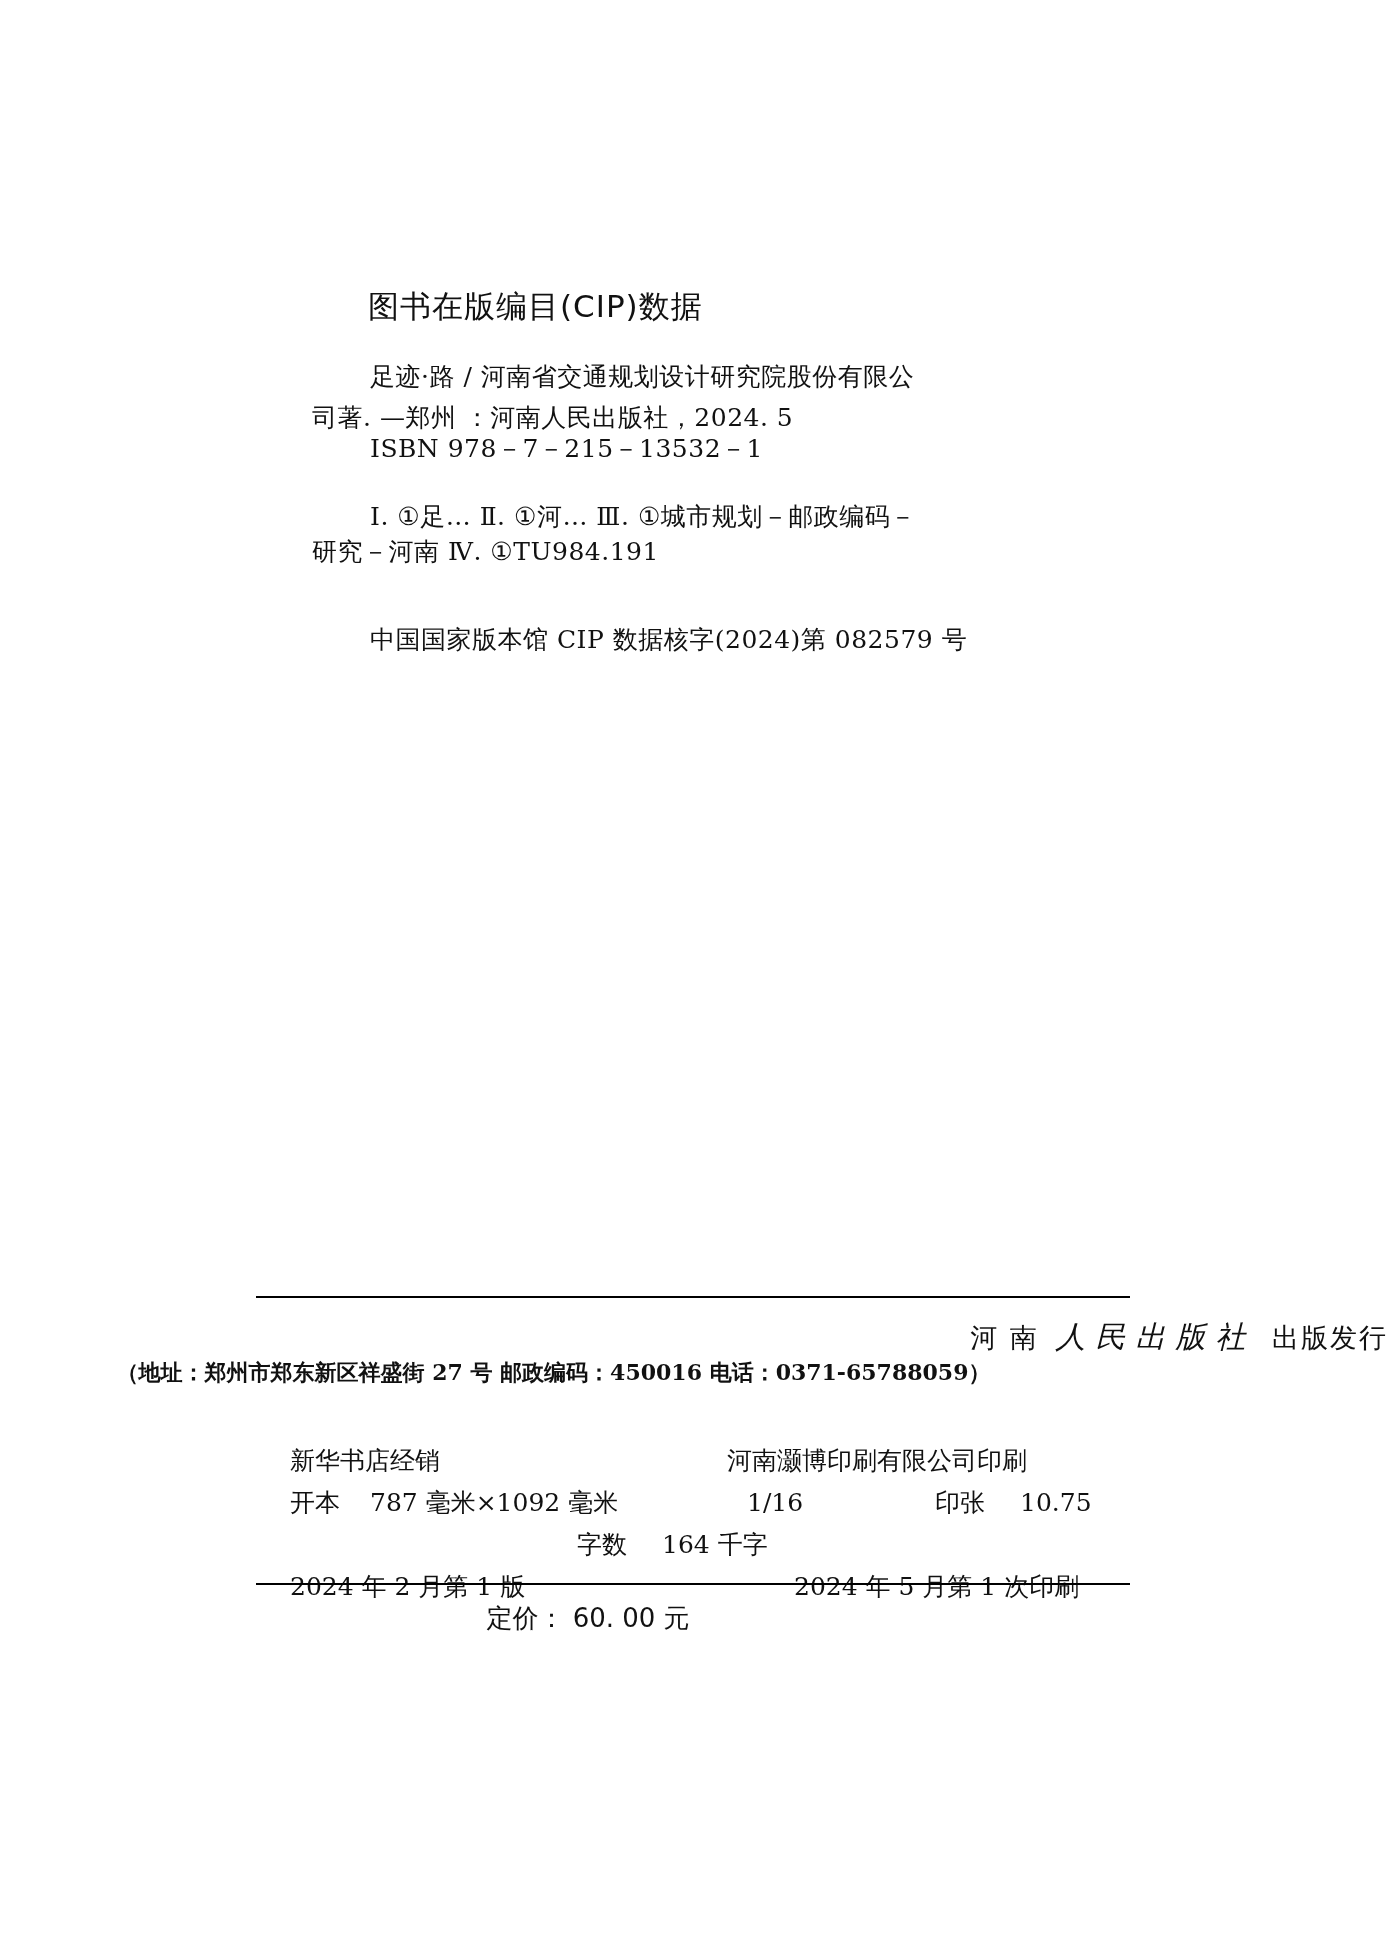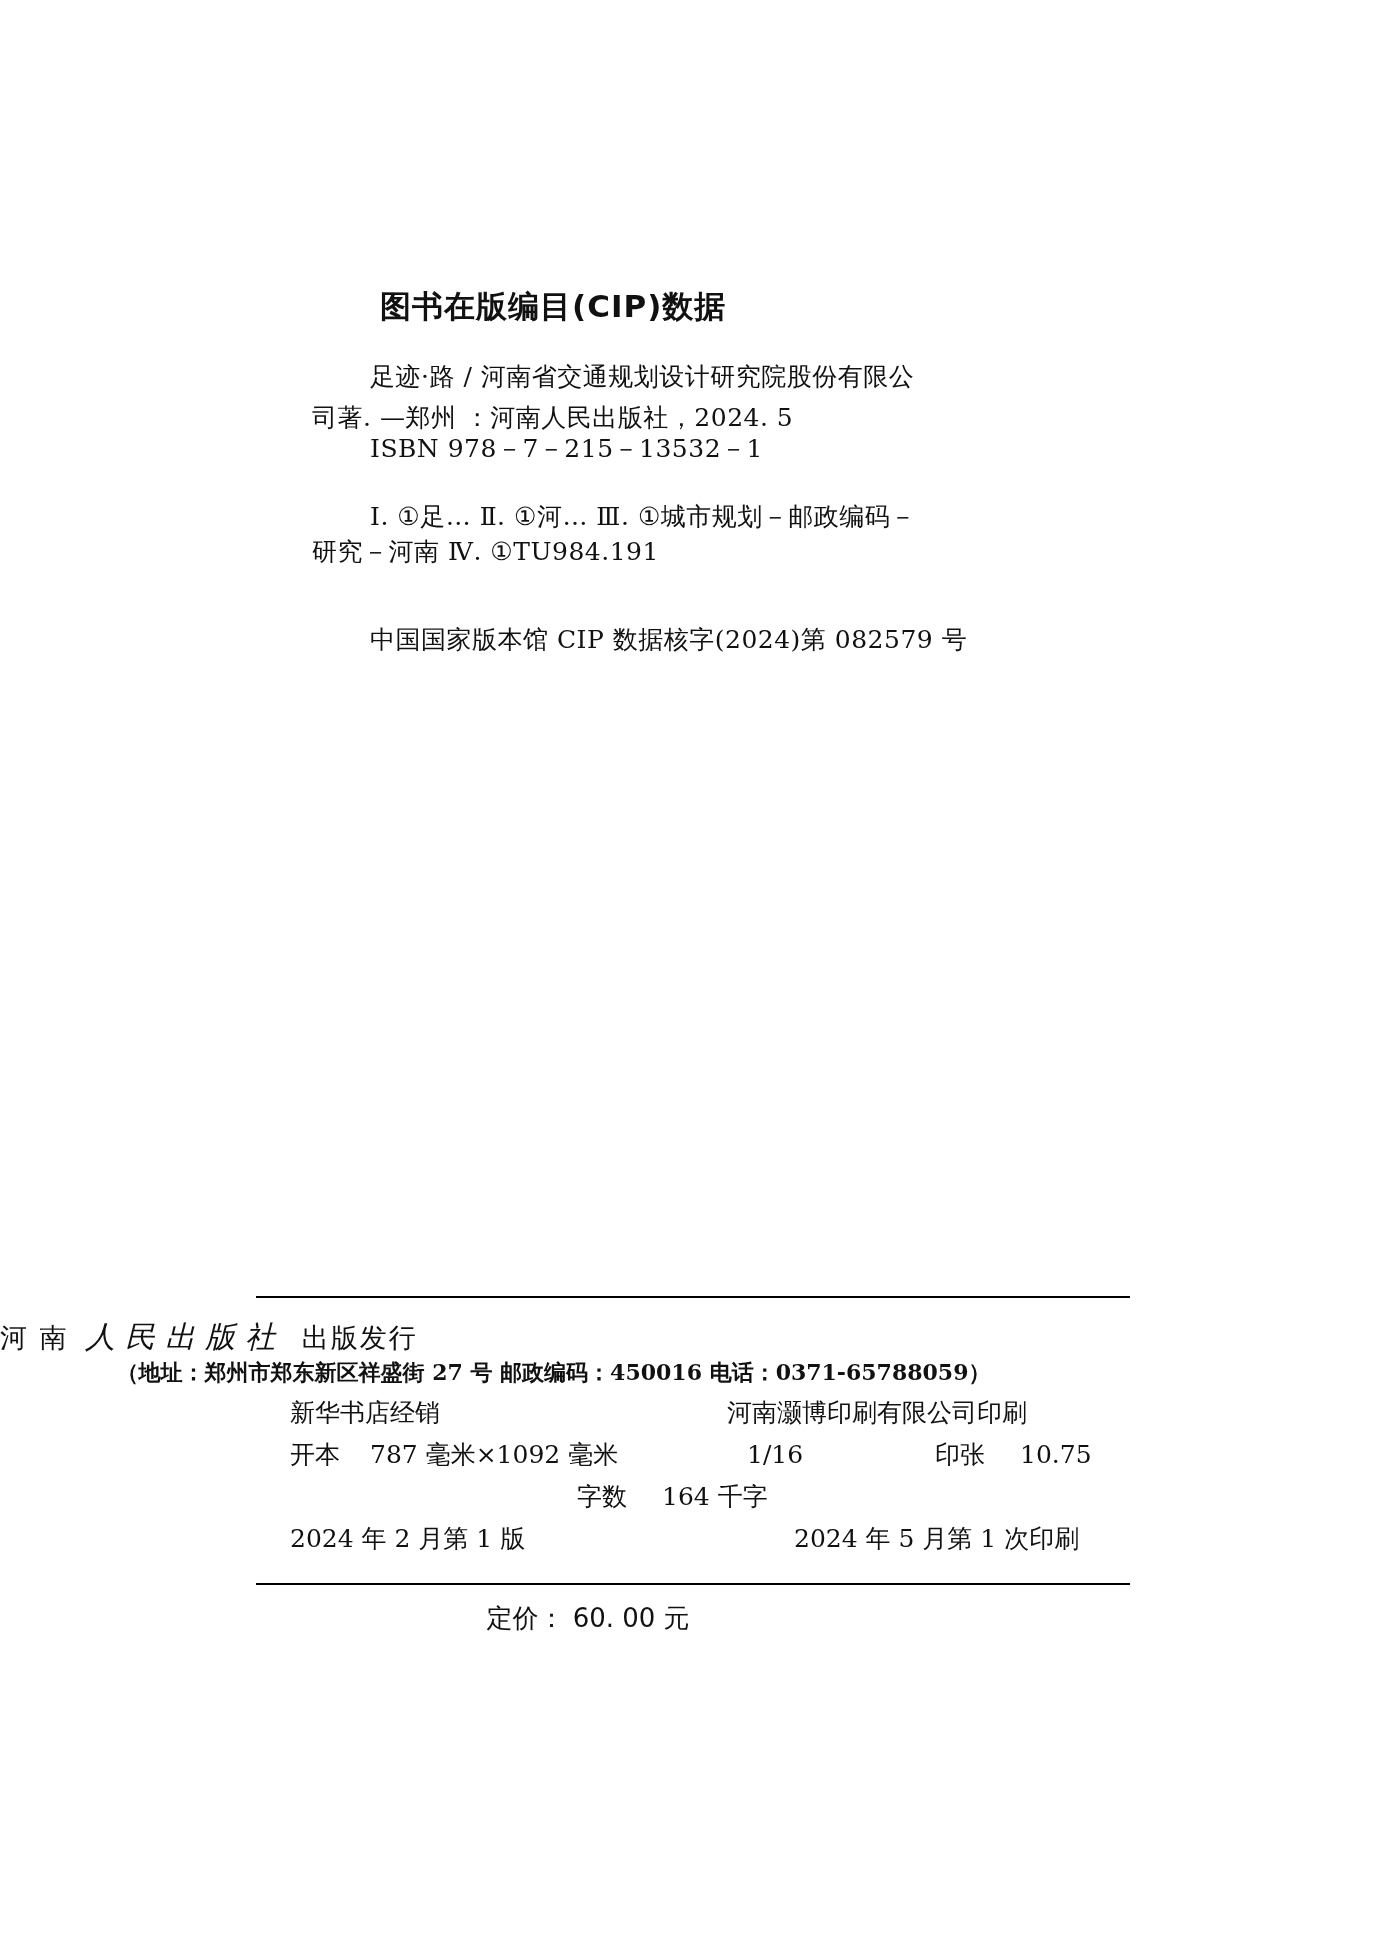--- a/index.html
+++ b/index.html
@@ -3,43 +3,42 @@
   <meta charset="utf-8">
   <style>
     html, body { margin: 0; padding: 0; background: #ffffff; }
     body {
       width: 1388px; height: 1939px; position: relative; overflow: hidden;
       font-family: "DejaVu Serif", "Liberation Serif", serif;
       color: #111111;
     }
     .abs { position: absolute; white-space: nowrap; }
     .title {
-      left: 368px; top: 286px; font-size: 31px; font-weight: bold;
+      left: 368px; top: 286px; font-size: 31px; font-weight: normal;
       font-family: "DejaVu Sans", "Liberation Sans", sans-serif;
       letter-spacing: 1px;
-      margin-left: 12px;
     }
     .body-line { font-size: 25px; line-height: 30px; letter-spacing: 0.5px; }
     .l1 { left: 370px; top: 362px; }
     .l2 { left: 312px; top: 403px; }
     .l3 { left: 370px; top: 434px; }
     .l4 { left: 370px; top: 502px; }
     .l5 { left: 312px; top: 537px; }
     .l6 { left: 370px; top: 625px; }
     .rule { position: absolute; left: 256px; width: 874px; height: 2px; background: #000; }
     .rule-top { top: 1296px; }
     .rule-bottom { top: 1583px; }
     .publisher-line {
-      left: 0; width: 1388px; top: 1317px; text-align: left; font-size: 27px;
+      left: 0; width: 1388px; top: 1317px; text-align: right; font-size: 27px;
       letter-spacing: 2px;
     }
     .pub-name-calligraphy { font-style: italic; font-size: 30px; letter-spacing: 10px; margin: 0 6px; }
     .address-line { left: 0; width: 1107px; top: 1358px; text-align: center; font-size: 22px; font-weight: bold; }
     .row { position: absolute; left: 290px; width: 800px; font-size: 25px; line-height: 30px; }
-    .row span { position: absolute; white-space: nowrap; }
+    .row span { position: absolute; white-space: nowrap; margin-top: 48px; }
     .r1 { top: 1398px; }
     .r2 { top: 1440px; }
     .r3 { top: 1482px; }
     .r4 { top: 1524px; }
     .price { left: 0; width: 1176px; top: 1601px; text-align: center; font-size: 26px;
       font-family: "DejaVu Sans", "Liberation Sans", sans-serif; }
   </style>
 </head>
 <body>
 

